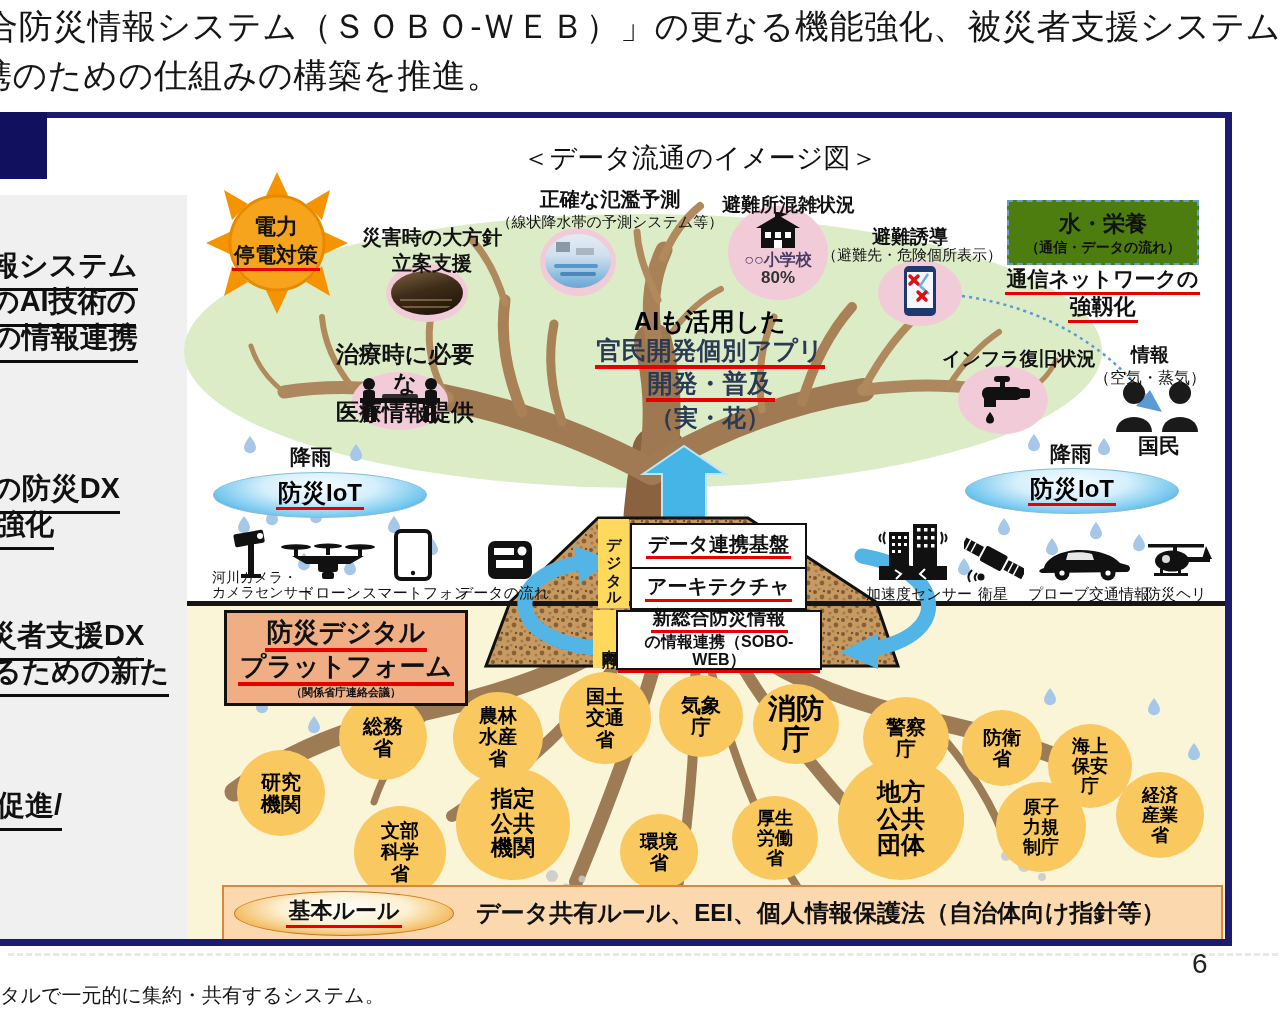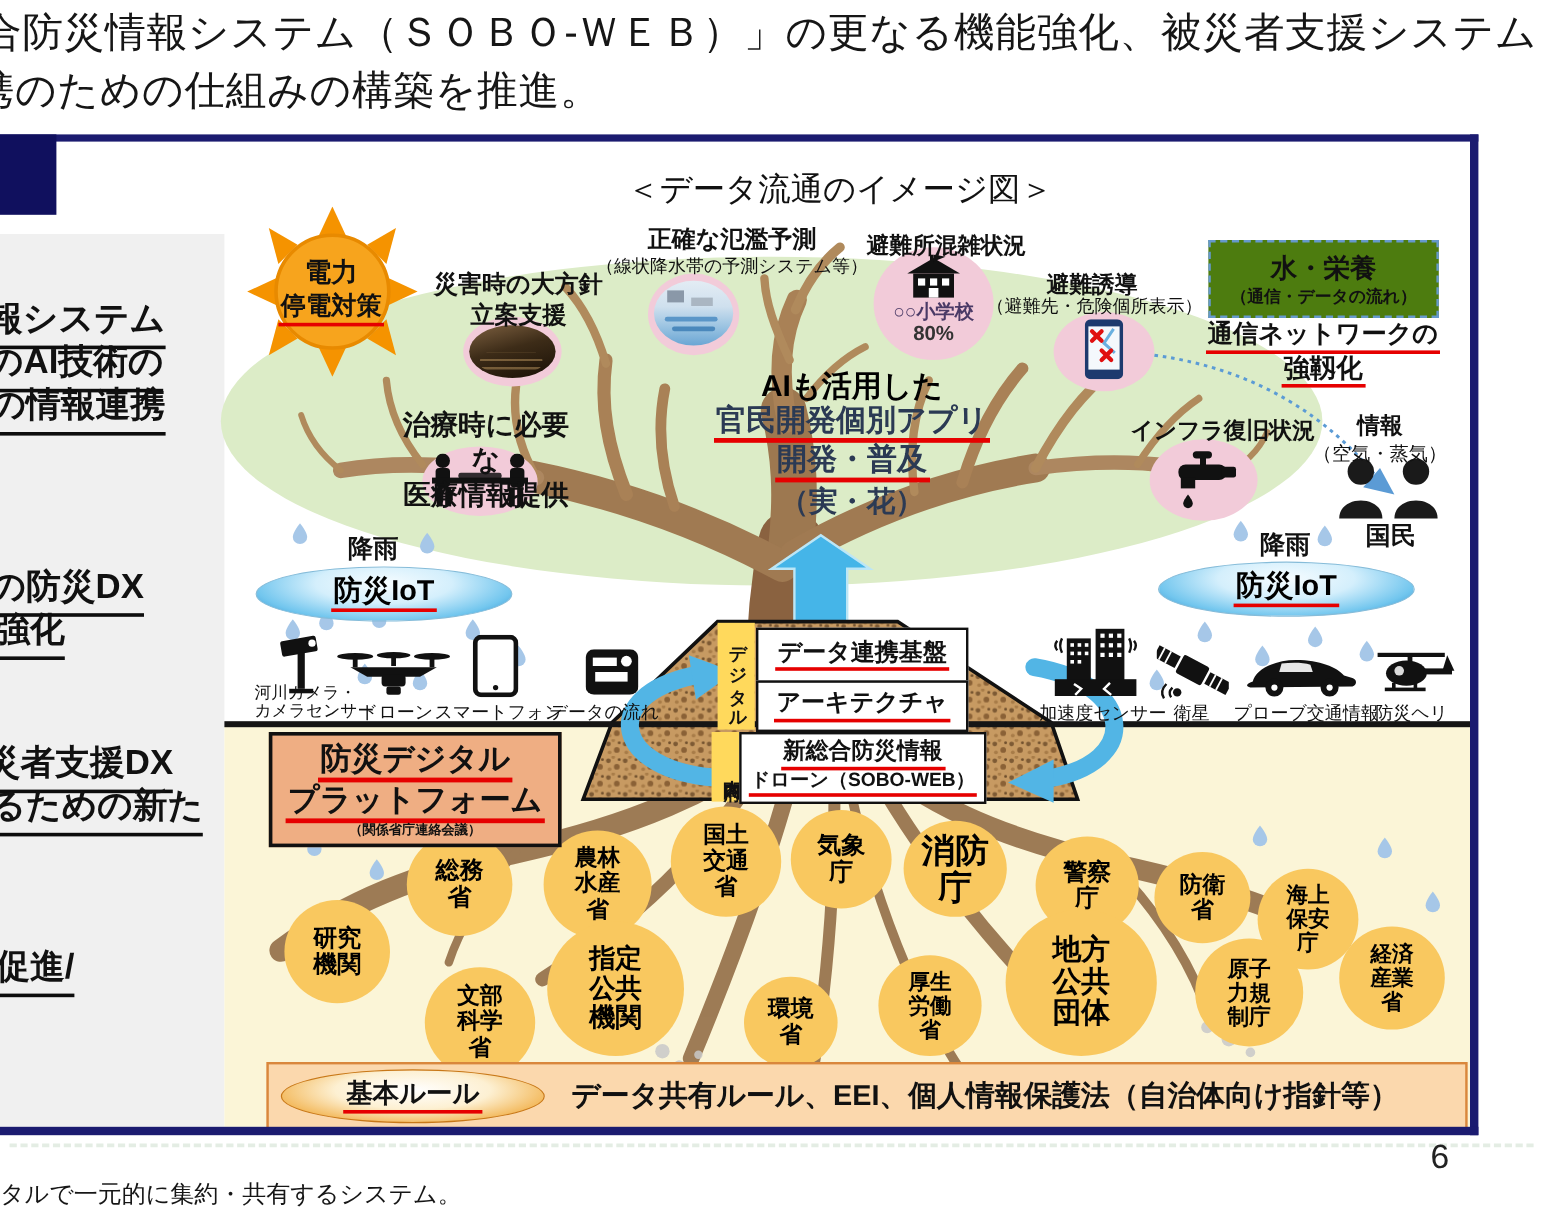--- a/index.html
+++ b/index.html
@@ -414,21 +414,21 @@
   <div class="ystrip vtxt" style="left:598px;top:519px;width:31px;height:89px;font-size:15px;">デジタル庁</div>
   <div class="ystrip vtxt" style="left:593px;top:610px;width:32px;height:58px;font-size:15px;">内閣府</div>
   <div class="wbox" style="left:630px;top:523px;width:173px;height:42px;">
     <span class="rl3" style="font-size:20px;">データ連携基盤</span>
   </div>
   <div class="wbox" style="left:630px;top:567px;width:173px;height:39px;">
     <span class="rl3" style="font-size:20px;">アーキテクチャ</span>
   </div>
   <div class="wbox" style="left:616px;top:610px;width:202px;height:56px;line-height:1.15;">
     <span class="rl3" style="font-size:19px;">新総合防災情報</span>
-    <span class="rl3" style="font-size:16px;">ドローン（SOBO-WEB）</span>
+    <span class="rl3" style="font-size:16px;">の情報連携（SOBO-WEB）</span>
   </div>
 
   <div class="abs ctr" style="left:224px;top:610px;width:238px;height:90px;background:#efae83;border:3px solid #111;z-index:4;
               display:flex;flex-direction:column;align-items:center;justify-content:center;color:#111;line-height:1.05;">
     <span class="b rl" style="font-size:26px;">防災デジタル</span>
     <span class="b rl" style="font-size:26px;">プラットフォーム</span>
     <span class="b" style="font-size:11px;margin-top:1px;">（関係省庁連絡会議）</span>
   </div>
 
   <div class="min" style="left:237px;top:750px;width:88px;height:86px;font-size:20px;">研究

